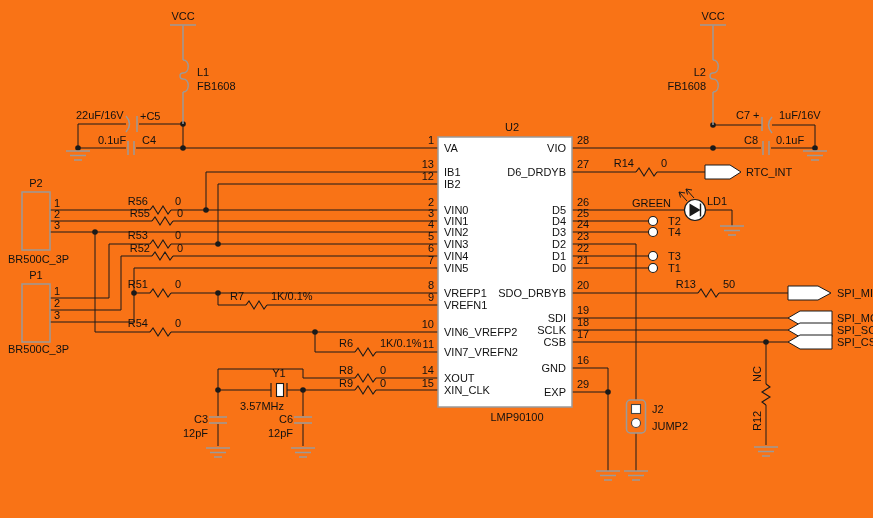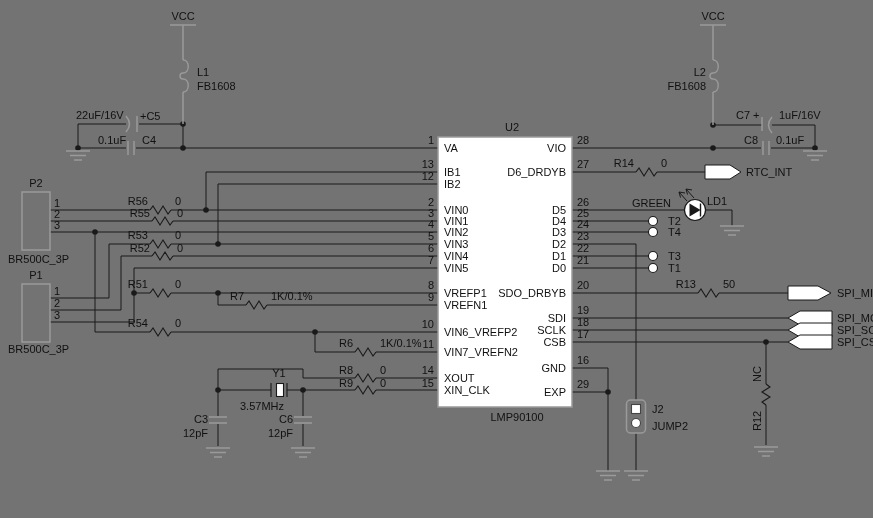--- a/index.html
+++ b/index.html
@@ -1,16 +1,16 @@
 <!DOCTYPE html>
 <html><head>
 <meta charset="utf-8">
 <style>
   html,body{margin:0;padding:0;background:#fff;}
-  #canvas{width:873px;height:518px;background:#737373;position:relative;font-family:"Liberation Sans",sans-serif;}
+  #canvas{width:873px;height:518px;background:#f97316;position:relative;font-family:"Liberation Sans",sans-serif;}
   svg text{font-family:"Liberation Sans",sans-serif;font-size:11px;fill:#111;}
   svg .wire{stroke:#1a1a1a;stroke-width:1;fill:none;}
   svg .body{stroke:#9a9a9a;stroke-width:1.5;fill:none;}
   svg .comp{stroke:#1a1a1a;stroke-width:1.1;fill:none;}
   svg .flag{stroke:#1a1a1a;stroke-width:1;fill:#fff;}
   svg .dot{fill:#1a1a1a;stroke:none;}
 </style>
 </head>
 <body>
 

